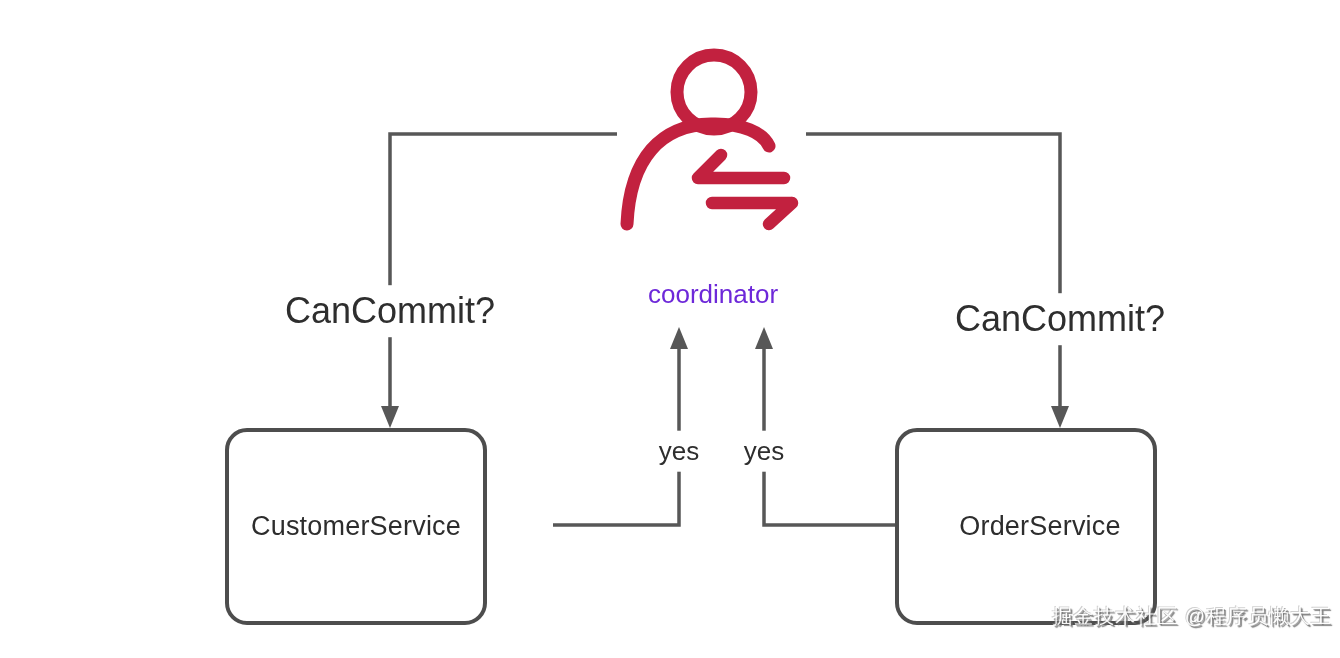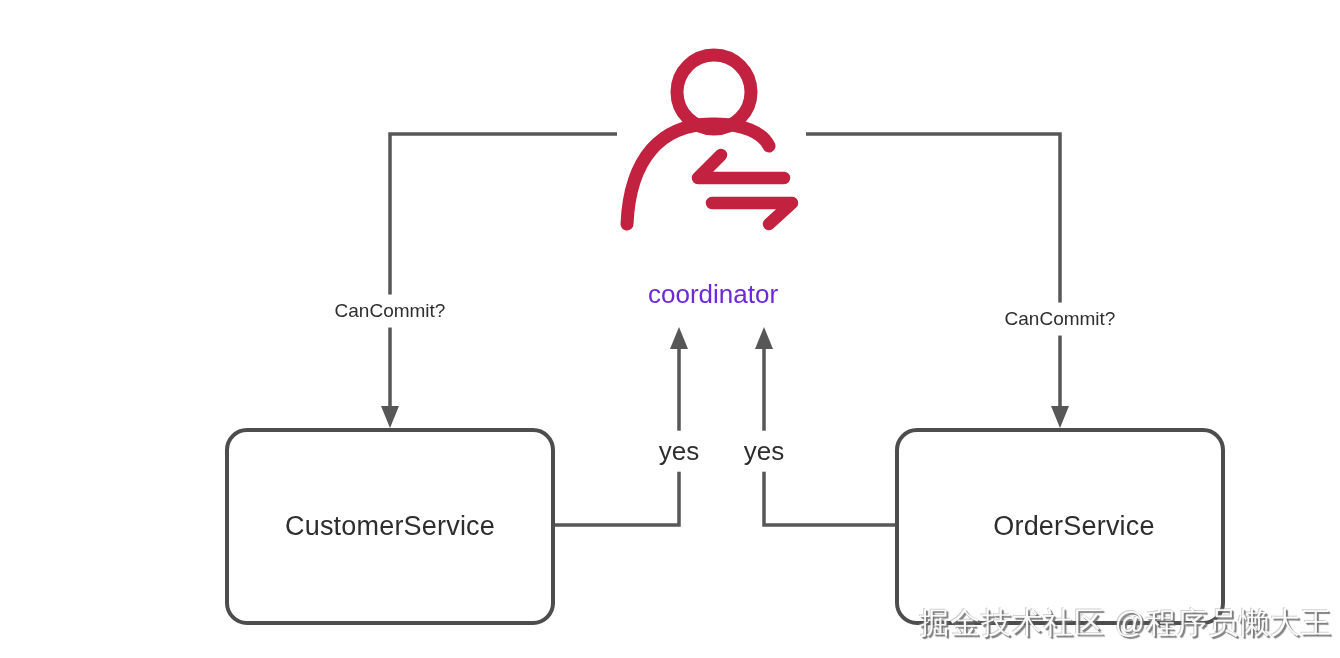--- a/index.html
+++ b/index.html
@@ -17,42 +17,42 @@
   }
   .edges-svg, .icon-svg {
     position: absolute;
     pointer-events: none;
   }
   .edges-svg { left: 0; top: 0; }
   .icon-svg { left: 613px; top: 36px; }
 
   .node {
     position: absolute;
-    width: 330px;
+    width: 262px;
     height: 197px;
     box-sizing: border-box;
     background: #ffffff;
     border: 4px solid #4d4d4d;
     border-radius: 22px;
     display: flex;
     align-items: center;
     justify-content: center;
     font-size: 27px;
     color: #2d2d2d;
     letter-spacing: 0.2px;
   }
   .node-left  { left: 225px; top: 428px; }
   .node-right { left: 895px; top: 428px; padding-left: 28px; }
 
   .edge-label {
     position: absolute;
     transform: translate(-50%, -50%);
     background: #ffffff;
     padding: 6px 9px;
-    font-size: 19px;
+    font-size: 36px;
     color: #2e2e2e;
     white-space: nowrap;
     line-height: 1.1;
   }
   .coordinator-label {
     position: absolute;
     left: 713px;
     top: 294px;
     transform: translate(-50%, -50%);
     background: #ffffff;
@@ -63,21 +63,21 @@
   }
   .label-cancommit-left  { left: 390px;  top: 311px; }
   .label-cancommit-right { left: 1060px; top: 319px; }
   .label-yes-left  { left: 679px; top: 451px; font-size: 26px; }
   .label-yes-right { left: 764px; top: 451px; font-size: 26px; }
 
   .watermark {
     position: absolute;
     right: 8px;
     top: 603px;
-    font-size: 30px;
+    font-size: 20px;
     letter-spacing: 1px;
     color: rgba(255,255,255,0.95);
     text-shadow: 2px 2px 1px rgba(105,105,105,0.85),
                  -1px -1px 0 rgba(150,150,150,0.45),
                  1px 1px 0 rgba(120,120,120,0.55);
     white-space: nowrap;
   }
 </style>
 </head>
 <body>

